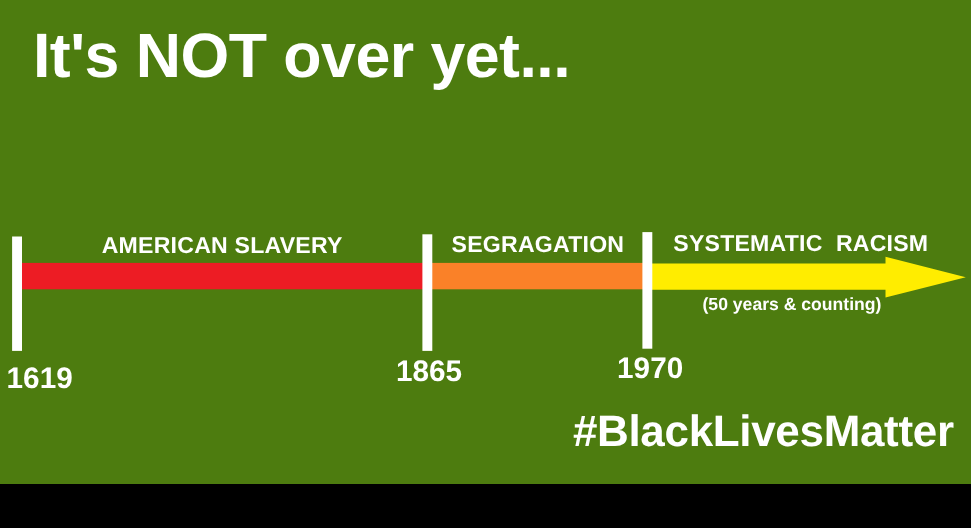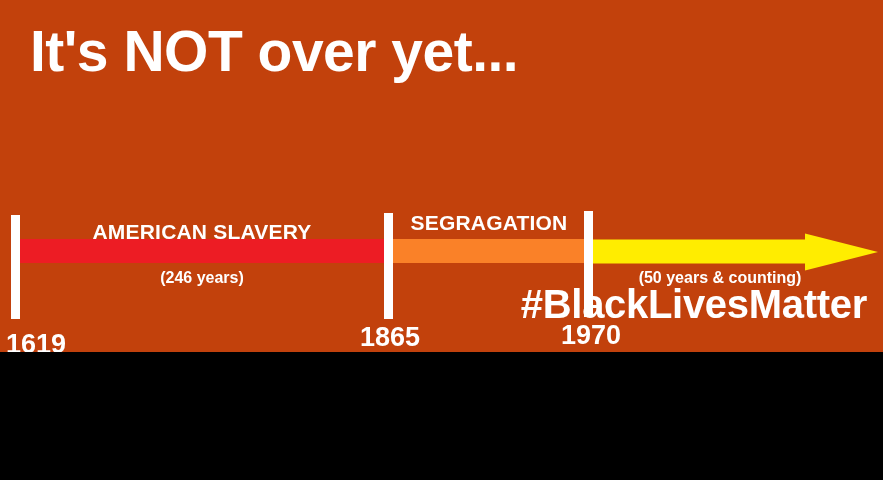--- a/index.html
+++ b/index.html
@@ -7,22 +7,22 @@
     margin: 0;
     padding: 0;
     background: #000000;
   }
   body {
     font-family: "Liberation Sans", sans-serif;
   }
   #poster {
     position: relative;
     width: 883px;
-    height: 352px;
-    background: #c2410c;
+    height: 440px;
+    background: #4d7c0f;
     overflow: hidden;
     -webkit-font-smoothing: antialiased;
   }
 
   
   .headline {
     position: absolute;
     left: 30px;
     top: 22px;
     font-size: 57px;
@@ -128,26 +128,26 @@
     <div class="arrow-wrap">
       <svg viewBox="0 0 290 48" preserveAspectRatio="none" aria-hidden="true">
         <path d="M 2,11.5 L 2,35.5 L 215,35.5 L 215,42.5 L 288,24 L 215,5.5 L 215,11.5 Z" fill="#ffed00"></path>
       </svg>
     </div>
 
     <div class="tick" style="left:11px;  top:215px; height:104px;"></div>
     <div class="tick" style="left:384px; top:213px; height:106px;"></div>
     <div class="tick" style="left:584px; top:211px; height:106px;"></div>
 
-    <div class="seg-title" style="left:18px; top:213px; width:368px;margin-top:8px;">AMERICAN SLAVERY</div>
+    <div class="seg-title" style="left:18px; top:213px; width:368px;">AMERICAN SLAVERY</div>
 
     <div class="seg-title" style="left:392px; top:212px; width:194px;text-align:center;">SEGRAGATION</div>
 
+    <div class="seg-title" style="left:592px; top:211px; width:272px;">SYSTEMATIC  RACISM</div>
 
-    <div class="seg-sub" style="left:18px; top:270px; width:368px;">(246 years)</div>
 
 
     <div class="seg-sub" style="left:600px; top:270px; width:240px;">(50 years &amp; counting)</div>
 
     <div class="year" style="left:6px;   top:331px;text-align:center;">1619</div>
 
     <div class="year" style="left:360px; top:324px;">1865</div>
 
     <div class="year" style="left:561px; top:322px;">1970</div>
 

